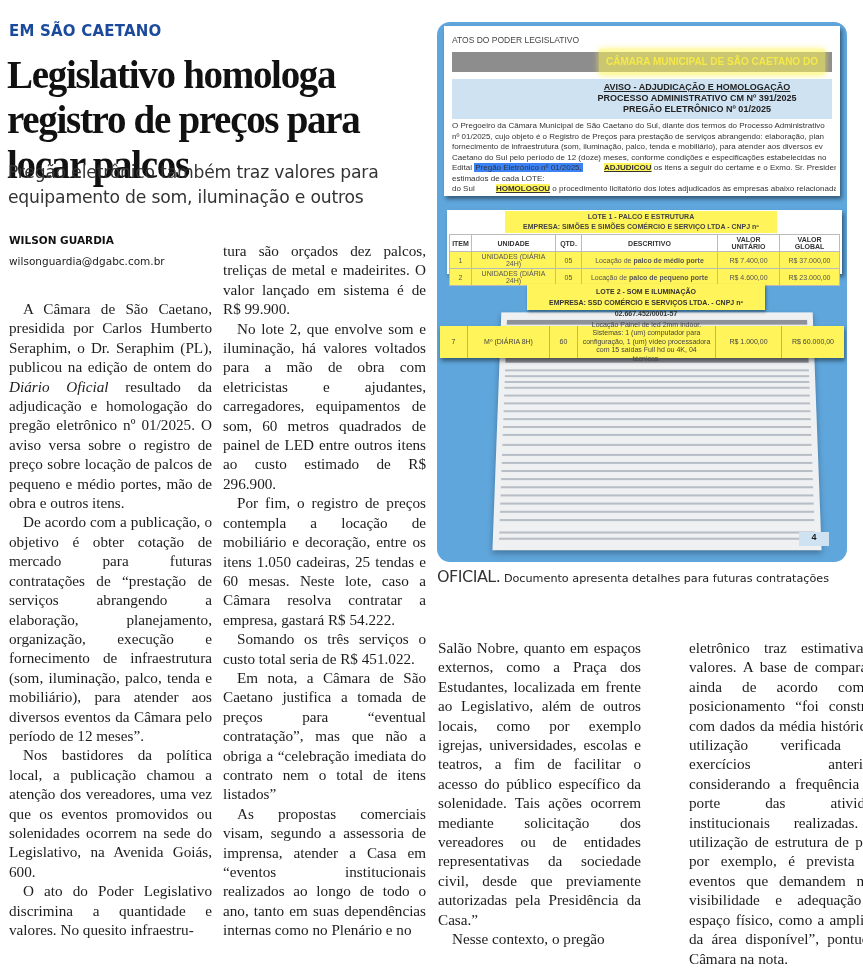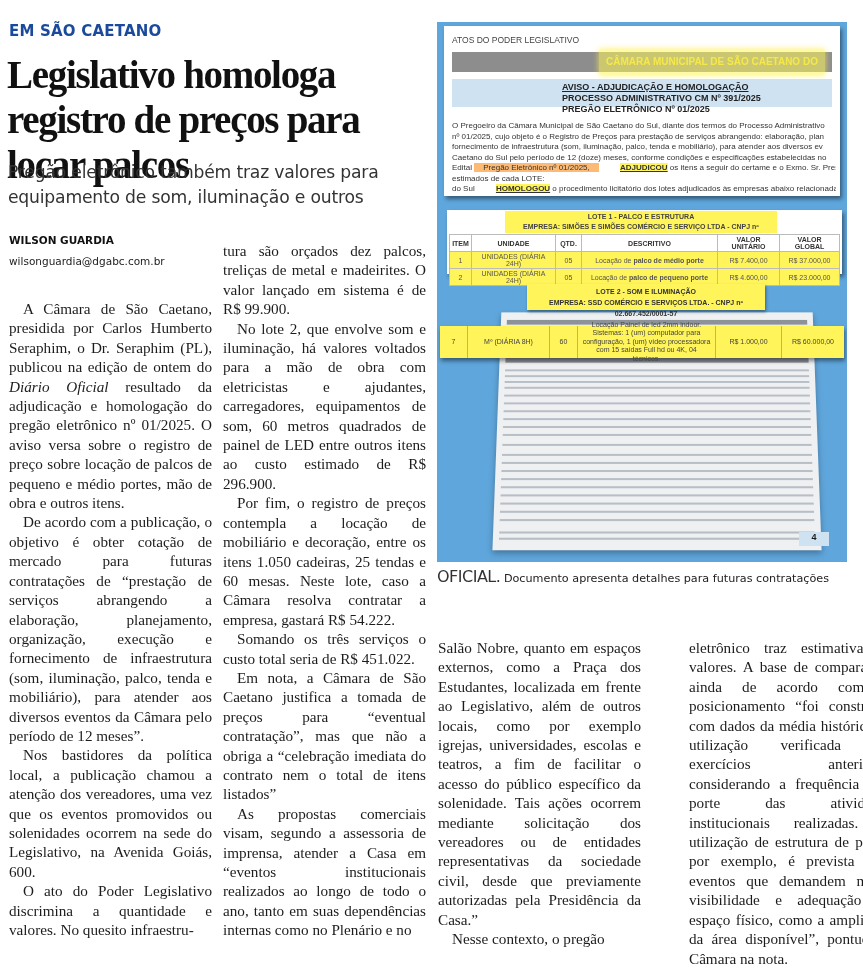--- a/index.html
+++ b/index.html
@@ -43,47 +43,47 @@
   .col p { text-indent: 14px; }
   .col p.cont { text-indent: 0; }
   .col1 { left: 9px; top: 287px; width: 203px; }
   .col2 { left: 223px; top: 229px; width: 203px; }
   .col3 { left: 438px; top: 626px; width: 203px; }
   .col4 { left: 689px; top: 626px; width: 203px; }
 
   
   .photo {
     position: absolute; left: 437px; top: 22px; width: 410px; height: 540px;
-    background: #5fa6dc; overflow: hidden;
+    background: #5fa6dc; overflow: hidden; border-radius: 13px;
   }
   .doc-top {
     position: absolute; left: 7px; top: 4px; width: 396px; height: 170px;
     background: #fff; box-shadow: 2px 3px 4px rgba(0,0,0,0.45);
     font-family: "Liberation Sans", sans-serif; color: #333;
   }
   .doc-top .atos { position: absolute; left: 8px; top: 9px; font-size: 8.5px; color: #444; }
   .doc-top .grey-bar { position: absolute; left: 8px; top: 26px; width: 380px; height: 20px; background: #8d8d8d; }
   .doc-top .camara {
     position: absolute; left: 155px; top: 23px; width: 226px; height: 26px;
     background: rgba(255,245,90,0.55); border-radius: 3px;
     font-weight: bold; font-size: 10px; color: #f5e94a; text-align: center; line-height: 26px;
     box-shadow: 0 0 6px rgba(255,240,80,0.8);
   }
   .doc-top .aviso-block {
-    position: absolute; left: 8px; top: 53px; width: 380px; height: 28px;
-    background: #cfe2f2; text-align: left; font-size: 9px; font-weight: bold;
+    position: absolute; left: 8px; top: 53px; width: 380px; height: 40px;
+    background: #cfe2f2; text-align: center; font-size: 9px; font-weight: bold;
     line-height: 11px; padding-top: 3px; padding-left: 110px; color: #222;
   }
   .doc-top .aviso-block .u { text-decoration: underline; }
   .doc-top .body-text {
     position: absolute; left: 8px; top: 95px; width: 384px;
     font-size: 8px; line-height: 10.5px; color: #333; text-align: justify;
     white-space: nowrap; overflow: hidden;
   }
-  .hl { background: #fdba74; padding: 0 9px; }
+  .hl { background: #3b82f6; padding: 0 1px; }
   .hl-b { background: #fff45a; font-weight: bold; text-decoration: underline; margin-left: 19px; }
 
   .lote1 {
     position: absolute; left: 10px; top: 188px; width: 395px; height: 64px;
     background: #fff; box-shadow: 2px 3px 4px rgba(0,0,0,0.45);
     font-family: "Liberation Sans", sans-serif; font-size: 7px; color: #444;
   }
   .lote1 .hdr {
     position: absolute; left: 58px; top: 1px; width: 272px; height: 22px;
     background: #fff45a; text-align: center; font-weight: bold; line-height: 10px; padding-top: 1px; font-size: 7px;

